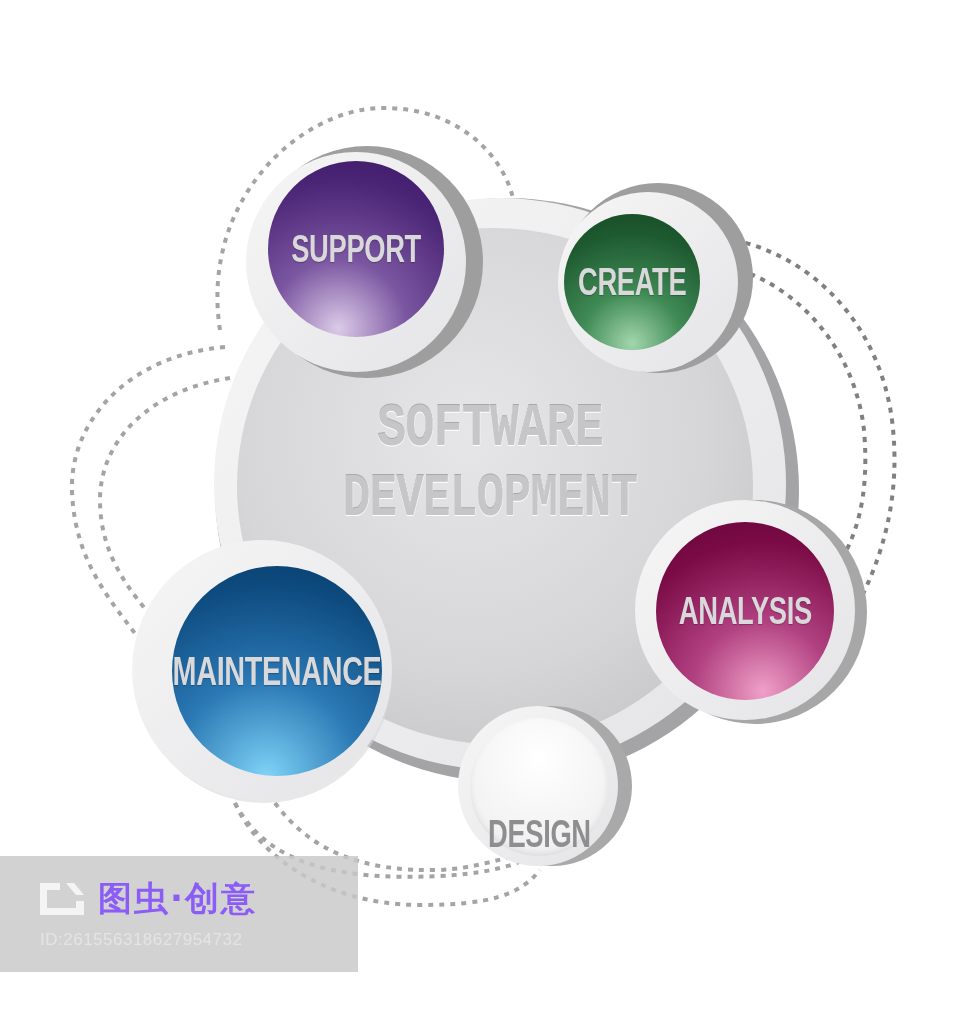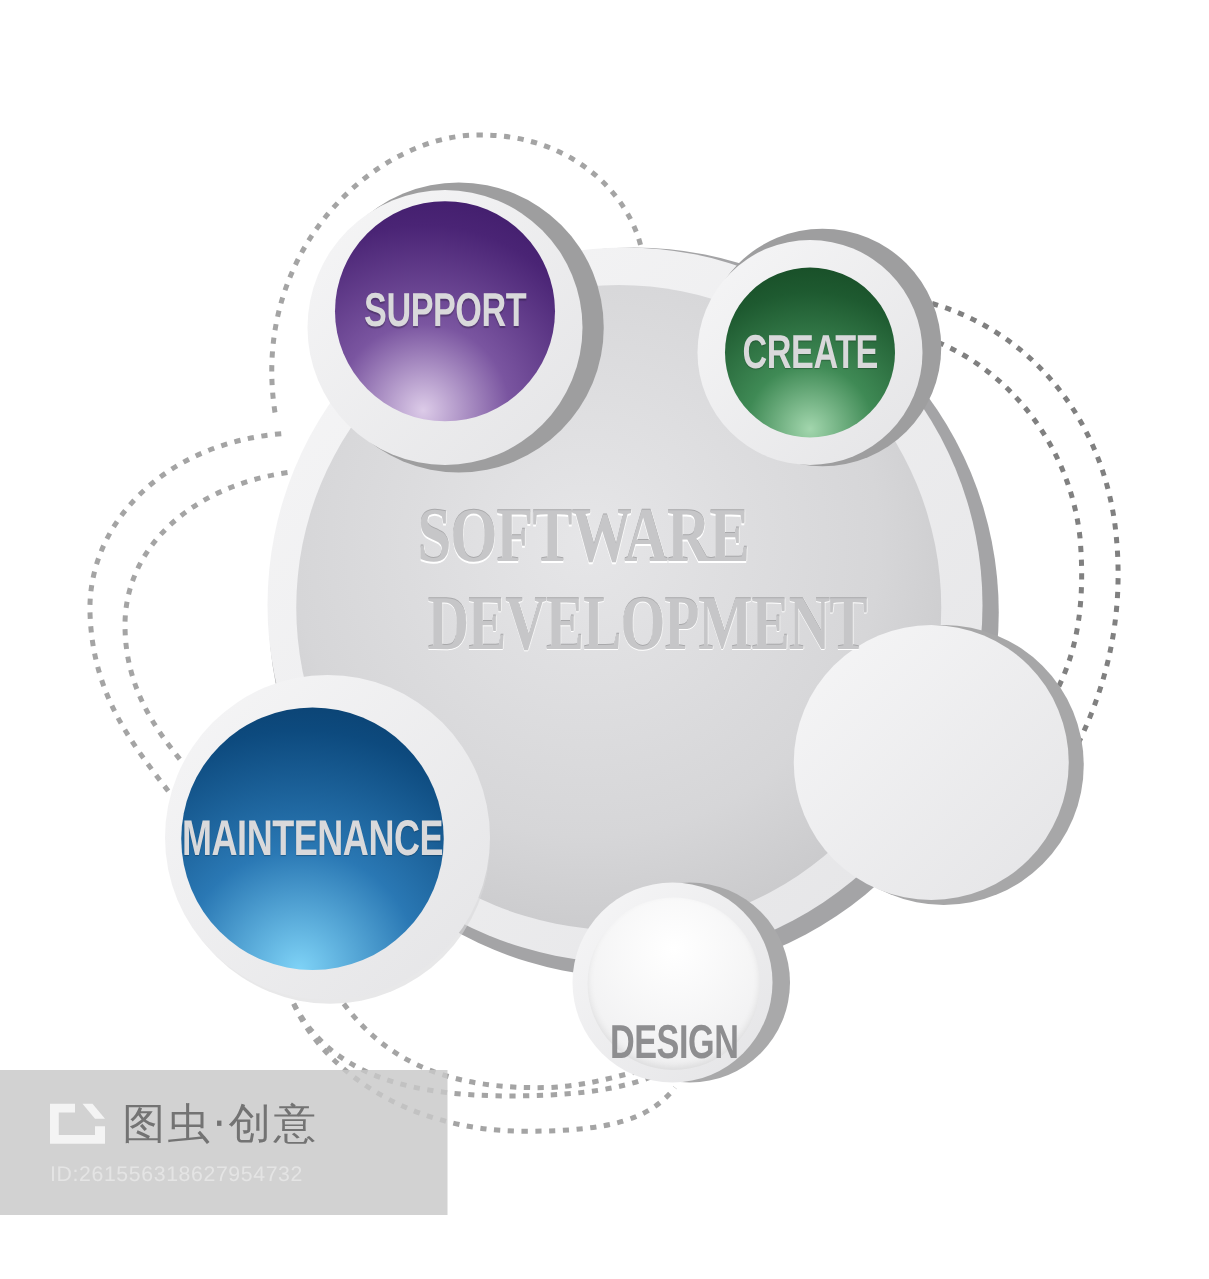--- a/index.html
+++ b/index.html
@@ -1,22 +1,22 @@
 <!DOCTYPE html>
 <html><head>
 <meta charset="utf-8">
 <style>
   html, body { margin: 0; padding: 0; background: #ffffff; }
   body { width: 967px; height: 1023px; position: relative; overflow: hidden; font-family: "Liberation Sans", sans-serif; }
   #stage { position: absolute; left: 0; top: 0; width: 967px; height: 1023px; }
   svg.bg { position: absolute; left: 0; top: 0; }
 
   .title {
-    position: absolute; left: 290px; top: 398px; width: 400px; text-align: left;
-    font-family: Liberation Serif, serif; font-weight: bold; color: #c6c6c8;
+    position: absolute; left: 290px; top: 398px; width: 400px; text-align: center;
+    font-family: Liberation Mono, monospace; font-weight: bold; color: #c6c6c8;
     text-shadow: 0 1px 0 #ffffff, 0 -1px 0 #a9a9ab, 1px 0 0 #efefef;
     line-height: 1; letter-spacing: -1px;
   }
   .title .l1 { display: block; font-size: 62px; transform: scaleX(0.78); transform-origin: center; height: 64px; }
   .title .l2 { display: block; font-size: 62px; transform: scaleX(0.74); transform-origin: center; margin-top: 6px; }
 
   .node {
     position: absolute; border-radius: 50%;
     display: flex; align-items: center; justify-content: center;
   }
@@ -28,21 +28,21 @@
   }
 
   .watermark {
     position: absolute; left: 0; top: 856px; width: 358px; height: 116px;
     background: rgba(200,200,200,0.82);
   }
   .wm-logo {
     position: absolute; left: 38px; top: 20px; display: flex; align-items: center;
   }
   .wm-mark { width: 48px; height: 36px; position: relative; margin-right: 12px; }
-  .wm-text { color: #737373; font-size: 34px; font-weight: normal; letter-spacing: 2px; font-family: "DejaVu Sans", sans-serif; }
+  .wm-text { color: #8b5cf6; font-size: 34px; font-weight: bold; letter-spacing: 2px; font-family: "DejaVu Sans", sans-serif; }
   .wm-id { position: absolute; left: 40px; top: 74px; color: #e4e4e4; font-size: 17px; letter-spacing: 0.5px; }
 </style>
 </head>
 <body>
 
 <div id="stage">
 
   <svg class="bg" width="967" height="1023" viewBox="0 0 967 1023">
     <defs>
       <radialGradient id="centerGrad" cx="45%" cy="40%" r="65%">
@@ -121,30 +121,33 @@
 
   <div class="title">
     <span class="l1">SOFTWARE</span>
     <span class="l2">DEVELOPMENT</span>
   </div>
 
   <div class="node" style="left:268px; top:161px; width:176px; height:176px; background: radial-gradient(circle at 40% 95%, #dccbe8 0%, #7a55a0 35%, #4a2475 75%, #3c1966 100%);">
     <span class="label" style="font-size:38px;">SUPPORT</span>
   </div>
 
-  <div class="node" style="left:580px; top:214px; width:136px; height:136px; background: radial-gradient(circle at 50% 95%, #a2d6ad 0%, #3f8a55 35%, #1e5a30 75%, #154823 100%);">
+  <div class="node" style="left:564px; top:214px; width:136px; height:136px; background: radial-gradient(circle at 50% 95%, #a2d6ad 0%, #3f8a55 35%, #1e5a30 75%, #154823 100%);">
     <span class="label" style="font-size:38px;">CREATE</span>
   </div>
 
+  <div class="node" style="left:656px; top:522px; width:178px; height:178px; background: radial-gradient(circle at 60% 95%, #f0a0c8 0%, #b04080 35%, #7a0a45 75%, #66063a 100%);">
+    <span class="label" style="font-size:38px;">ANALYSIS</span>
+  </div>
 
   <div class="node" style="left:470px; top:718px; width:138px; height:138px; background: radial-gradient(circle at 50% 30%, #ffffff 0%, #f0f0f1 80%, #dedee0 100%); box-shadow: inset 0 -3px 6px rgba(0,0,0,0.08); align-items: flex-end;">
     <span class="label" style="font-size:38px; color:#8e8e90; text-shadow:none;">DESIGN</span>
   </div>
 
-  <div class="node" style="left:145px; top:566px; width:210px; height:210px; background: radial-gradient(circle at 45% 100%, #7fd3f7 0%, #2a78b4 40%, #0d4a7e 80%, #0a3d6a 100%);">
+  <div class="node" style="left:172px; top:566px; width:210px; height:210px; background: radial-gradient(circle at 45% 100%, #7fd3f7 0%, #2a78b4 40%, #0d4a7e 80%, #0a3d6a 100%);">
     <span class="label" style="font-size:40px;">MAINTENANCE</span>
   </div>
 
   <div class="watermark">
     <div class="wm-logo">
       <div class="wm-mark">
         <svg width="48" height="36" viewBox="0 0 48 36">
           <path d="M2 2 H22 V9 H9 V27 H38 V20 H46 V34 H2 Z" fill="#f4f4f4"></path>
           <path d="M28 2 H36 L46 14 H38 Z" fill="#f4f4f4"></path>
         </svg>

